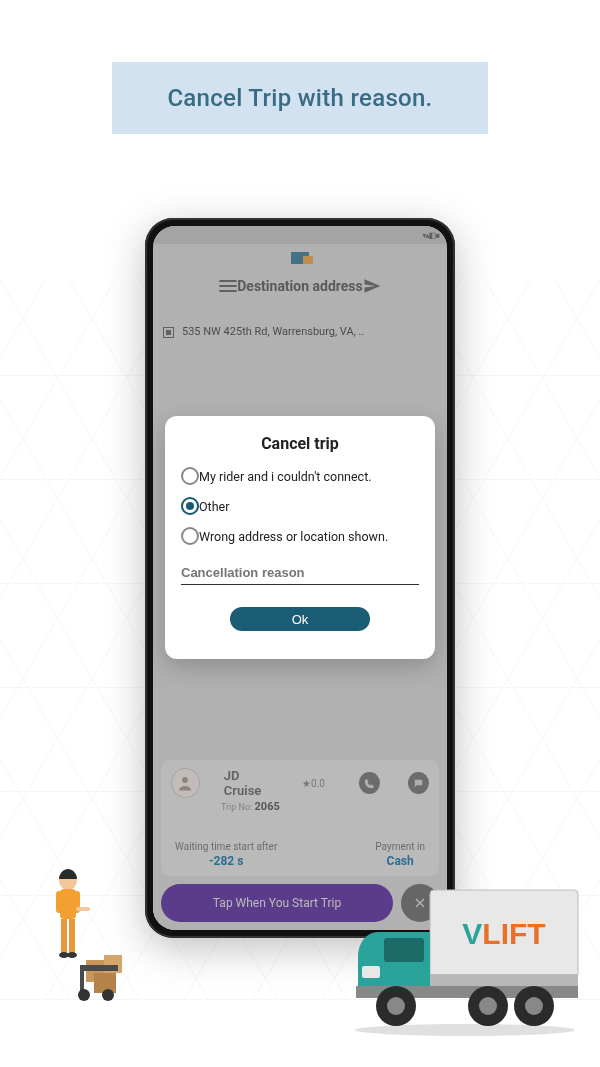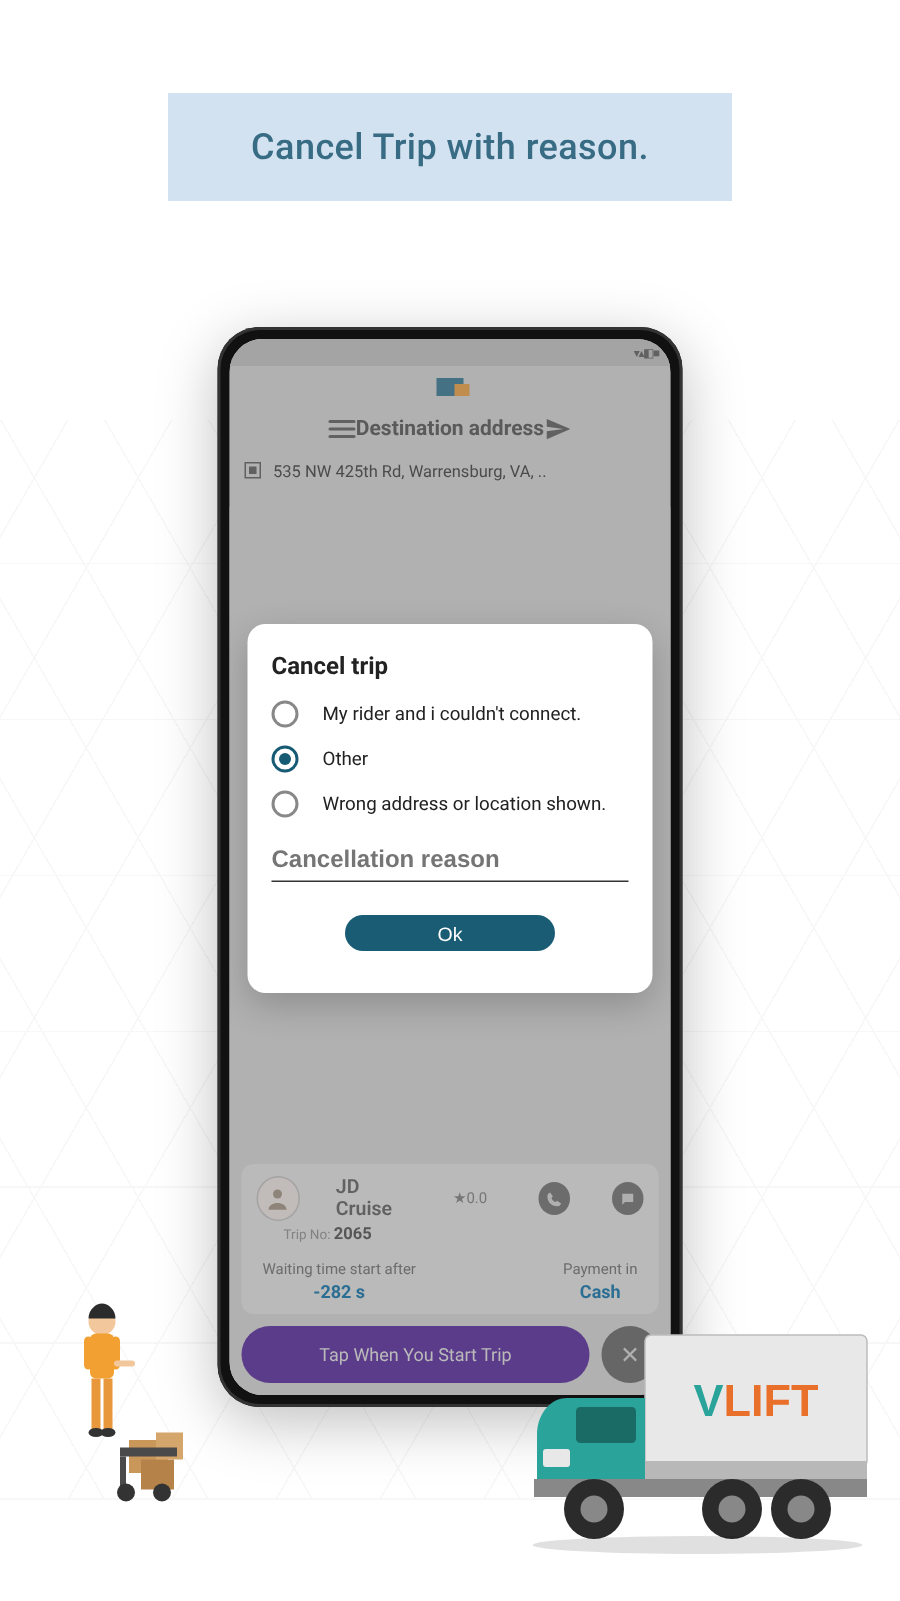--- a/index.html
+++ b/index.html
@@ -93,71 +93,71 @@
     display:flex; align-items:center; justify-content:center;
     padding: 0 12px;
     z-index:0;
   }
   .hamburger div{ width:18px; height:2px; background:#555; margin:3px 0; border-radius:1px;}
   .appbar-title{ font-size:14px; font-weight:700; color:#4a4a4a; }
   .send-icon{ width:18px;height:18px; }
   .addr-bar{
     position:absolute; top:82px; left:10px; right:24px;
     height:30px;
-    display:flex; align-items:flex-start; gap:8px;
+    display:flex; align-items:flex-end; gap:8px;
     font-size:11px; color:#333;
     z-index:0;
   }
   .sq-icon{ width:11px; height:11px; border:1.5px solid #555; position:relative;}
   .sq-icon:after{content:"";position:absolute;inset:2px;background:#555;}
   .map-area{ position:absolute; top:112px; left:0; right:0; bottom:0; background:#d0d0d0;}
   .bottom-card{
     position:absolute; left:8px; right:8px; bottom:54px;
     background:#ddd;
     border-radius:8px;
     padding:8px 10px;
     z-index:0;
     font-size:11px;
   }
   .rider-row{display:flex;align-items:center;gap:24px;}
   .avatar{width:30px;height:30px;border-radius:50%;background:#e8e0dc;border:1px solid #bbb;display:flex;align-items:center;justify-content:center;font-size:14px;}
   .rider-name{font-weight:600;color:#555;font-size:13px;}
   .rating{color:#777;font-size:10px;margin-left:auto;margin-right:6px;}
   .circ-btn{width:22px;height:22px;border-radius:50%;background:#666;margin-left:4px;display:flex;align-items:center;justify-content:center;}
-  .trip-no{color:#888;font-size:9px;margin-left:18px;margin-top:2px;}
+  .trip-no{color:#888;font-size:9px;margin-left:50px;margin-top:2px;}
   .trip-no b{color:#444;font-size:11px;}
-  .wait-row{display:flex;justify-content:space-between;margin-top:12px;padding:0 4px;gap:40px;}
+  .wait-row{display:flex;justify-content:space-between;margin-top:28px;padding:0 4px;gap:40px;}
   .wait-col{text-align:center;color:#666;font-size:10px;}
   .wait-col b{display:block;font-size:12px;color:#0369a1;margin-top:2px;}
   .start-row{position:absolute;left:8px;right:8px;bottom:8px;height:38px;display:flex;gap:8px;align-items:center;z-index:0;}
   .start-btn{flex:1;height:38px;background:#4c1d95;border-radius:19px;color:#ddd;font-size:12px;display:flex;align-items:center;justify-content:center;}
   .close-circ{width:38px;height:38px;border-radius:50%;background:#5d5d5d;display:flex;align-items:center;justify-content:center;color:#ddd;font-size:16px;}
 
   
   .modal{
     position:absolute;
     top:190px;
     left:12px; right:12px;
     background:#fff;
     border-radius:12px;
     padding:18px 16px 14px;
     z-index:5;
     box-shadow:0 8px 24px rgba(0,0,0,0.2);
   }
-  .modal-title{font-size:16px;font-weight:700;color:#222;margin-bottom:14px;}
-  .opt{display:flex;align-items:center;gap:16px;margin-bottom:12px;}
+  .modal-title{text-align:center;font-size:16px;font-weight:700;color:#222;margin-bottom:14px;}
+  .opt{display:flex;align-items:center;gap:0;margin-bottom:12px;}
   .radio{width:18px;height:18px;border:2px solid #888;border-radius:50%;flex-shrink:0;position:relative;}
   .radio.sel{border-color:#165a74;}
   .radio.sel:after{content:"";position:absolute;inset:3px;border-radius:50%;background:#165a74;}
   .opt-label{font-size:12.5px;color:#222;}
   .reason-input{
     width:100%;
     border:none;
     border-bottom:1px solid #333;
-    font-size:16px;
+    font-size:13px;
     font-weight:600;
     padding:6px 0 4px;
     margin-top:2px;
     margin-bottom:22px;
     outline:none;
     background:transparent;
   }
   .ok-btn{
     display:block;
     width:140px;

